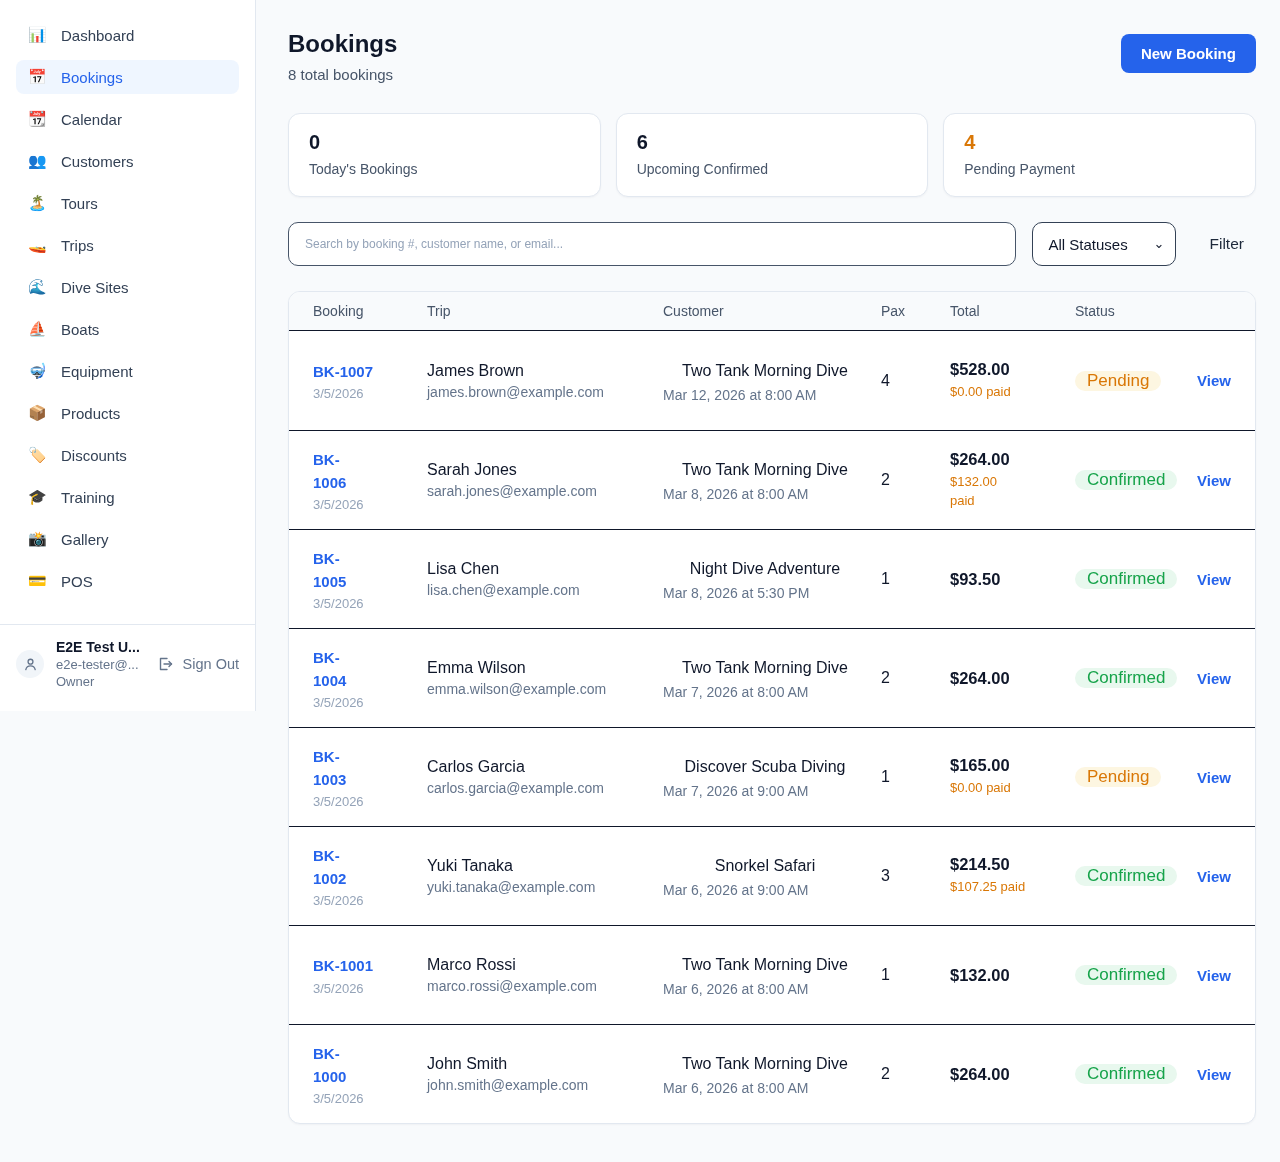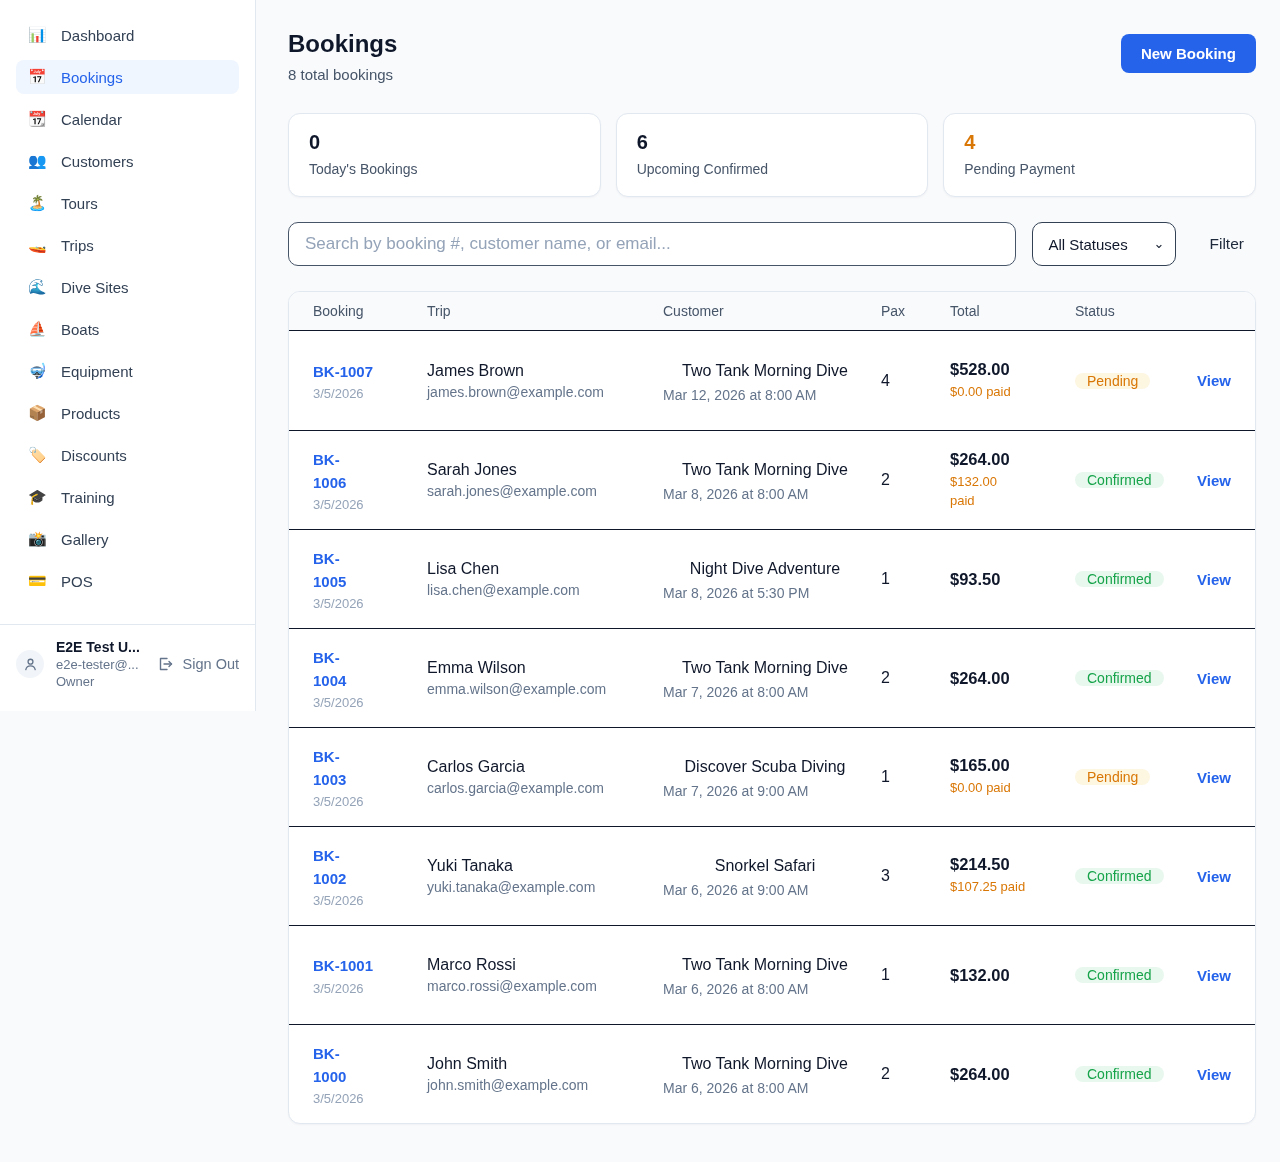--- a/index.html
+++ b/index.html
@@ -30,21 +30,21 @@
   .main { flex:1; padding:30px 32px 32px; }
   .page-head { display:flex; justify-content:space-between; align-items:flex-start; }
   .page-title { font-size:24px; font-weight:700; color:#0f172a; }
   .page-sub { font-size:15px; color:#475569; margin-top:8px; }
   .btn-primary { background:#2563eb; color:#fff; border:none; border-radius:8px; padding:11px 20px; font-size:15px; font-weight:700; font-family:inherit; cursor:pointer; margin-top:4px; }
   .stats { display:grid; grid-template-columns:repeat(3,1fr); gap:15px; margin-top:30px; }
   .stat-card { background:#fff; border:1px solid #e2e8f0; border-radius:12px; padding:17px 20px 19px; box-shadow:0 1px 2px rgba(15,23,42,.04); }
   .stat-value { font-size:20px; font-weight:700; }
   .stat-label { font-size:14px; color:#475569; margin-top:7px; }
   .controls { display:flex; align-items:center; margin-top:25px; }
-  .search-input { flex:1; height:44px; border:1px solid #475569; border-radius:10px; padding:0 16px; font-size:17px; font-family:inherit; color:#0f172a; background:#fff; outline:none; }
+  .search-input { flex:1; height:44px; border:1px solid #475569; border-radius:10px; padding:0 16px; font-size:12px; font-family:inherit; color:#0f172a; background:#fff; outline:none; }
   .search-input::placeholder { color:#94a3b8; }
   .select-wrap { position:relative; margin-left:16px; }
   .status-select { appearance:none; -webkit-appearance:none; height:44px; width:144px; border:1px solid #334155; border-radius:10px; background:#fff; font-size:15px; font-family:inherit; color:#0f172a; padding:0 30px 0 15px; cursor:pointer; }
   .select-chevron { position:absolute; right:12px; top:50%; transform:translateY(-54%); font-size:13px; color:#0f172a; pointer-events:none; }
   .filter-label { margin-left:33px; margin-right:12px; font-size:15.5px; color:#1e293b; cursor:pointer; }
   
   .table-card { margin-top:25px; background:#fff; border:1px solid #e2e8f0; border-radius:12px; overflow:hidden; box-shadow:0 1px 2px rgba(15,23,42,.04); }
   .t-grid { display:grid; grid-template-columns:114px 236px 218px 69px 125px 122px 1fr; align-items:center; padding:0 24px; }
   .t-head { background:#f8fafc; border-bottom:1px solid #0f172a; }
   .t-head > div { font-size:14px; color:#475569; font-weight:500; padding:11px 0; }
@@ -55,21 +55,21 @@
   .bk-date { font-size:13px; color:#94a3b8; margin-top:3px; }
   .cust-name { font-size:16px; color:#0f172a; font-weight:500; }
   .cust-email { font-size:14px; color:#64748b; margin-top:4px; }
   .trip-cell { padding-right:14px; }
   .trip-name { font-size:16px; color:#0f172a; font-weight:500; line-height:1.5;text-align:center; }
   .trip-time { font-size:14px; color:#64748b; margin-top:4px; }
   .pax { font-size:16px; color:#0f172a; }
   .total-amt { font-size:16.5px; font-weight:700; color:#0f172a; }
   .total-paid { font-size:13px; color:#d97706; font-weight:500; margin-top:4px; line-height:1.45; }
   .total-paid.wrapped { max-width:62px; }
-  .badge { display:inline-block; padding:0 12px; border-radius:999px; font-size:14px; font-weight:500; }
+  .badge { display:inline-block; padding:0 12px; border-radius:999px; font-size:17px; font-weight:500; }
   .badge-pending { background:#fdf6e1; color:#d97706; }
   .badge-confirmed { background:#e8f8ee; color:#16a34a; }
   .view-link { color:#2563eb; font-size:15px; font-weight:600; cursor:pointer; }
   .icon-svg { display:block; }
 </style>
 </head>
 <body>
 
 <aside class="sidebar">
   <nav class="nav" id="nav-list">

